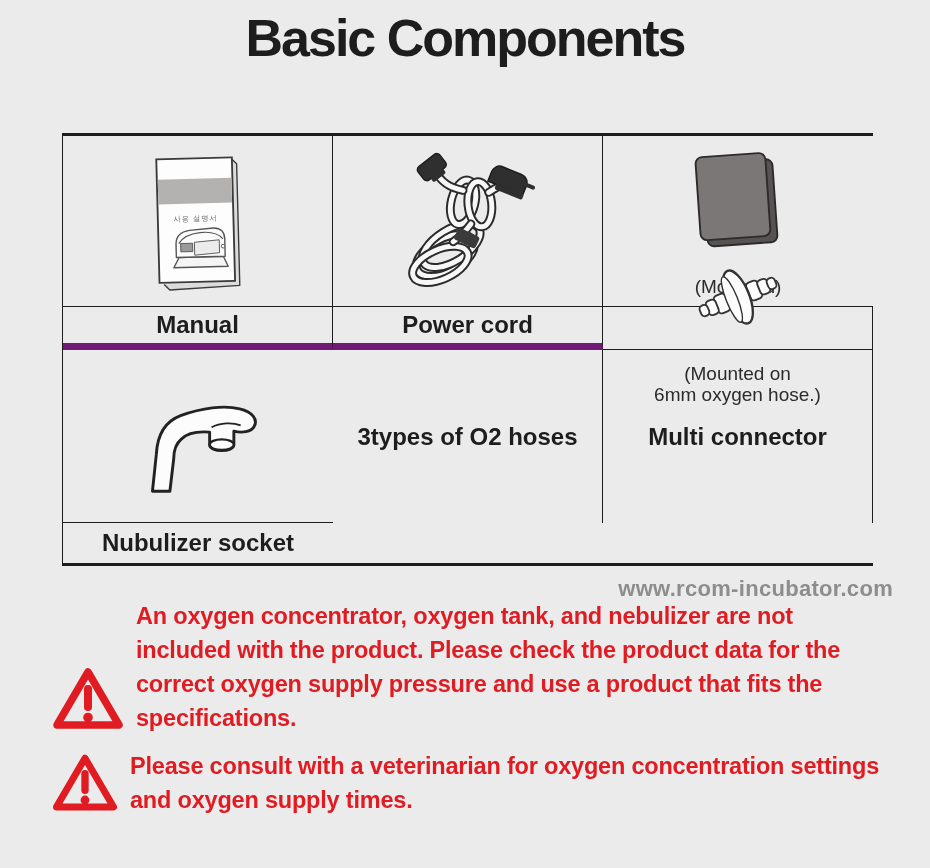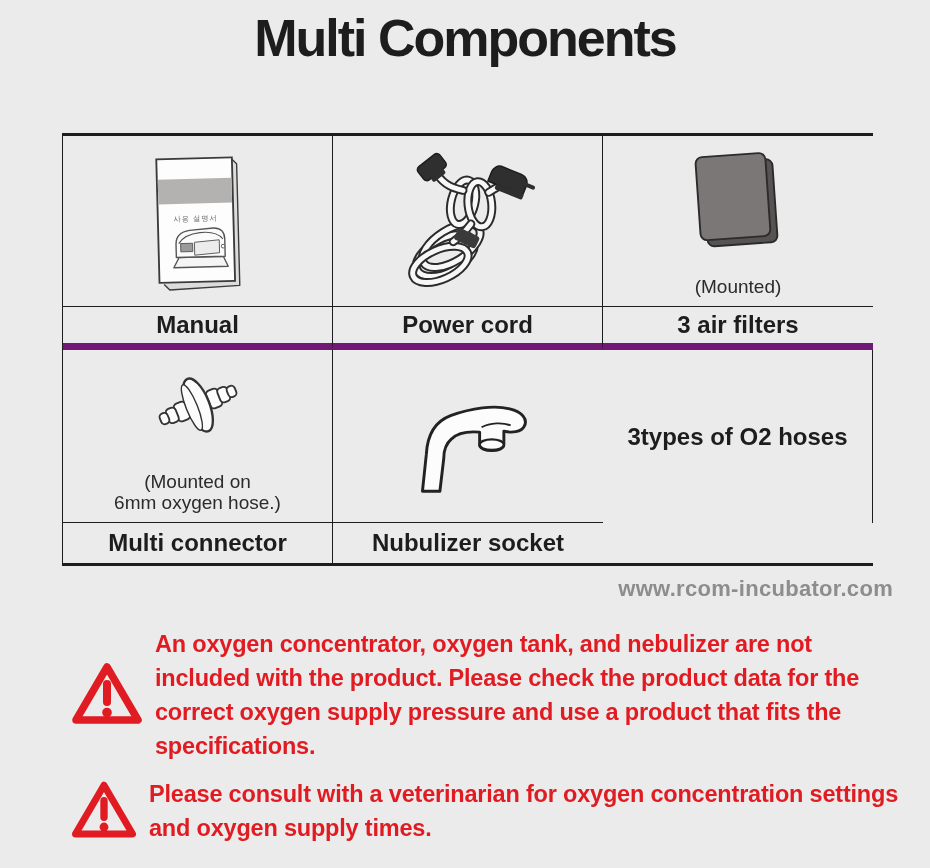--- a/index.html
+++ b/index.html
@@ -40,39 +40,39 @@
   .comp-label{font-size:24px;font-weight:bold;color:#1d1d1d;white-space:nowrap;}
   .caption{
     font-size:19px;color:#2b2b2b;text-align:center;line-height:23px;
     margin-top:18px;
   }
   .website{
     position:absolute;top:576px;right:37px;
     font-size:22px;font-weight:bold;color:#8d8d8d;letter-spacing:.3px;
   }
   .warning{
-    position:absolute;left:69px;
-    display:flex;align-items:center;margin-top:28px;
+    position:absolute;left:50px;
+    display:flex;align-items:flex-end;
   }
   .warning.first{top:597px;}
   .warning.second{top:747px;}
   .warning .tri{flex:0 0 auto;margin-right:10px;}
   .warning-text{
     width:754px;
     font-size:23.5px;font-weight:bold;line-height:34px;
     color:#e11b22;
     padding-top:2px;
     letter-spacing:-0.2px;
   }
   svg{display:block;}
 </style>
 </head>
 <body>
 
-<div class="page-title">Multi Components</div>
+<div class="page-title">Basic Components</div>
 
 <div class="components-table">
 
   <div class="cell img">
     <span>
       <svg width="106" height="146" viewBox="0 0 115 152">
         <g transform="rotate(-1.5 57 76)">
           <path d="M96,10 L101,15 L101,147 L25,150 L19,144" fill="#dcdcdc" stroke="#3a3a3a" stroke-width="1.5" stroke-linejoin="round"></path>
           <rect x="14" y="8" width="82" height="134" fill="#fdfdfd" stroke="#3a3a3a" stroke-width="2"></rect>
           <rect x="15" y="30" width="80" height="27" fill="#b4b1b1"></rect>
@@ -146,23 +146,20 @@
     </span>
     <div class="caption">(Mounted)</div>
   </div>
 
   <div class="cell label-r1">
     <span class="comp-label">Manual</span>
   </div>
   <div class="cell label-r1">
     <span class="comp-label">Power cord</span>
   </div>
-  <div class="cell label-r1 last">
-    <span class="comp-label">3 air filters</span>
-  </div>
 
 
   <div class="cell img">
     <span>
       <svg width="134" height="94" viewBox="0 0 140 100">
         <g transform="rotate(-22 70 50)" stroke="#333" fill="#fcfcfc" stroke-linejoin="round">
           <rect x="82" y="40" width="13" height="20" rx="4" stroke-width="2"></rect>
           <rect x="94" y="42" width="11" height="16" rx="4" stroke-width="2"></rect>
           <rect x="104" y="44" width="9" height="12" rx="4" stroke-width="2"></rect>
           <rect x="45" y="40" width="13" height="20" rx="4" stroke-width="2"></rect>

